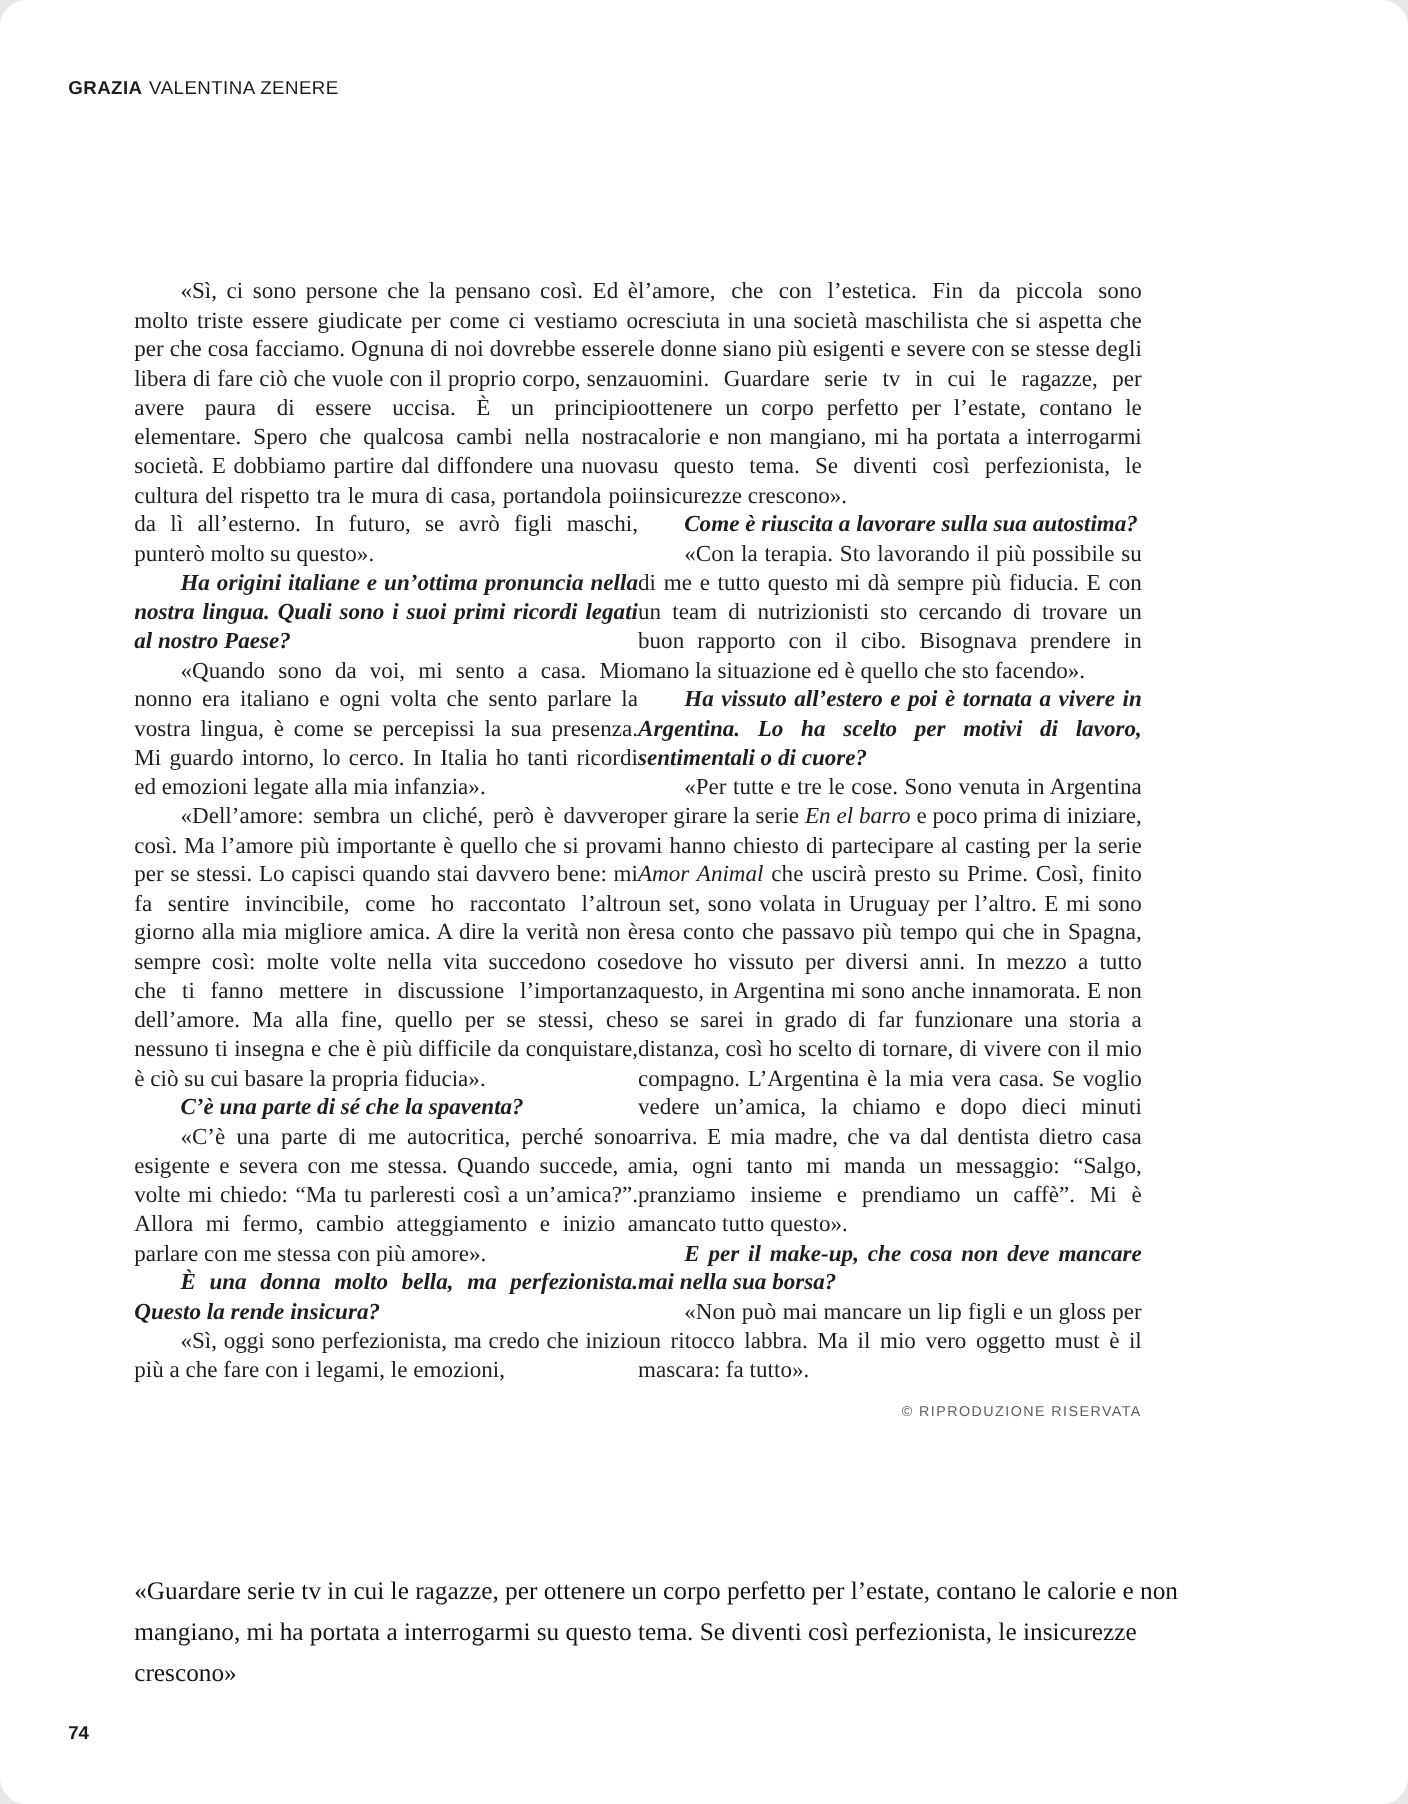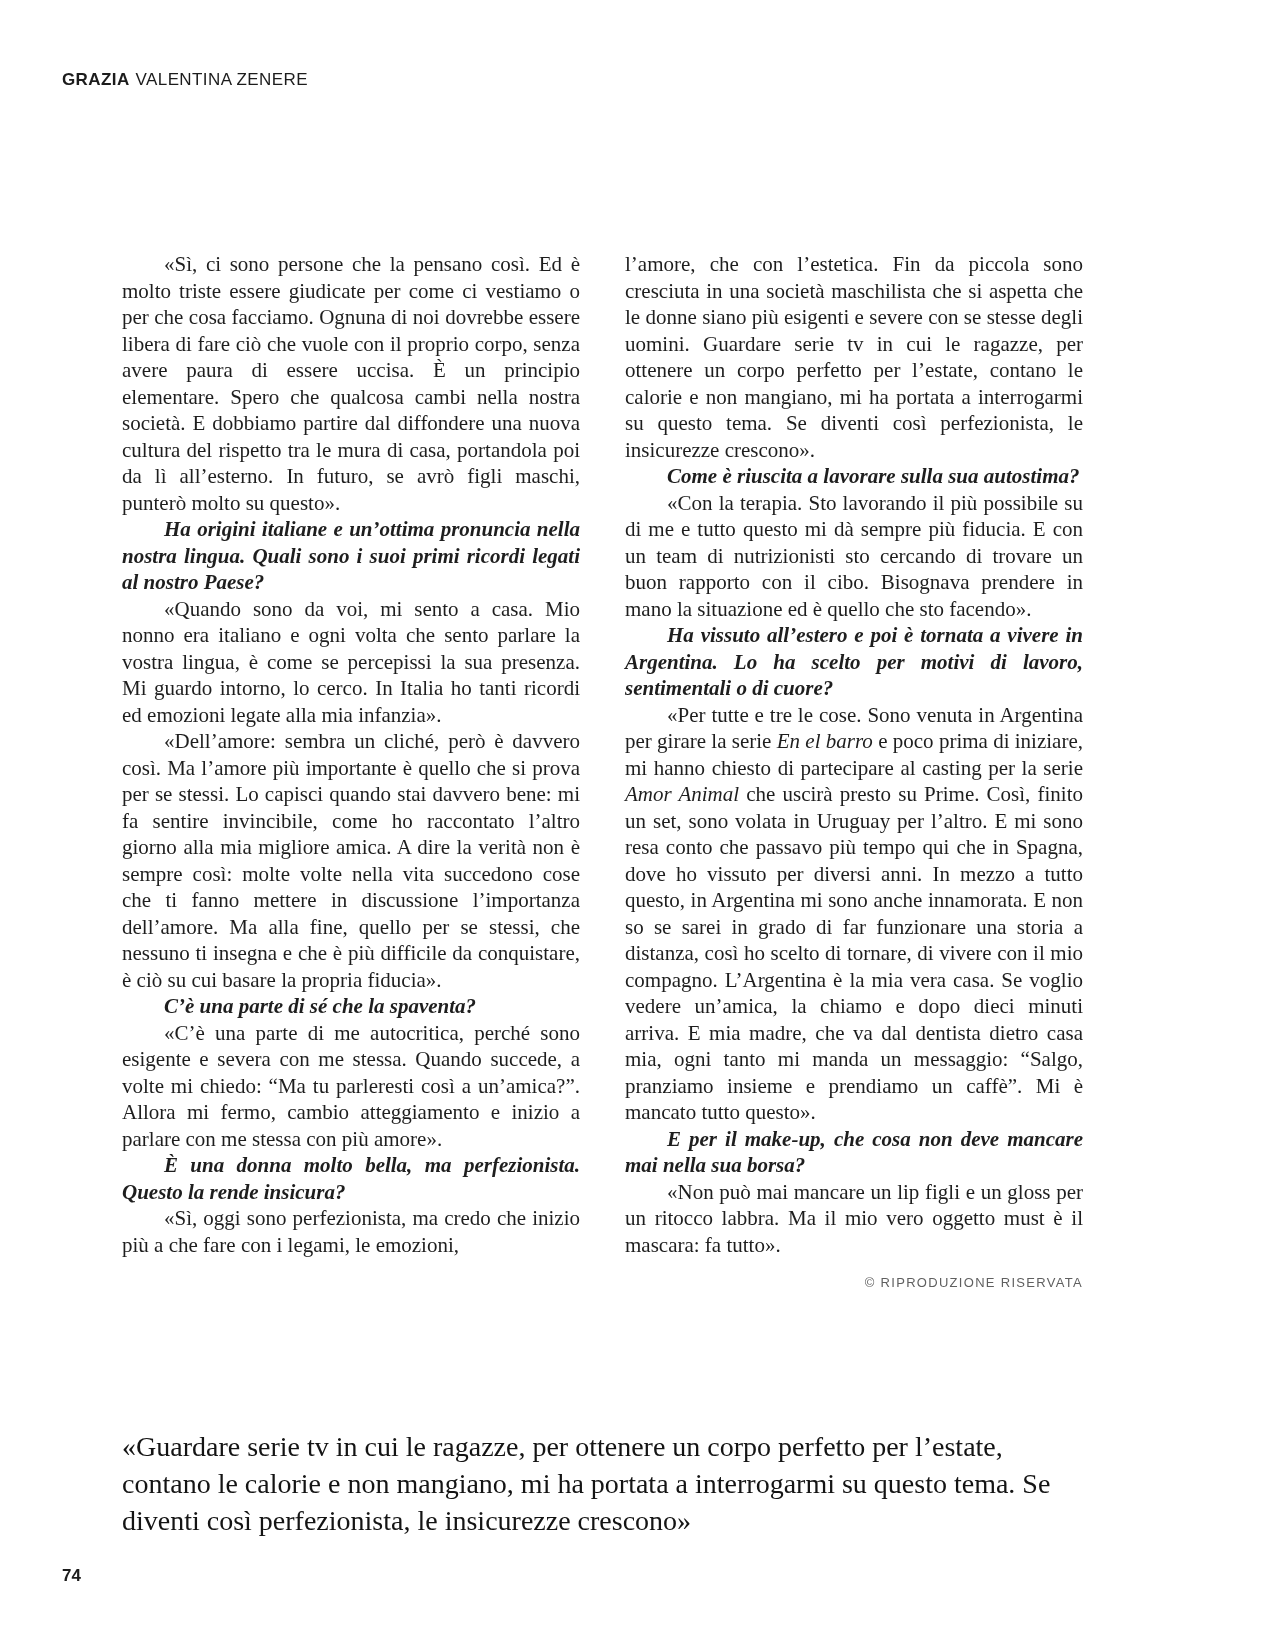--- a/index.html
+++ b/index.html
@@ -3,33 +3,34 @@
 <meta charset="utf-8">
 <style>
   html,body{margin:0;padding:0;background:#e8e8e8;}
   .page{
     position:relative;
     width:1280px;height:1640px;
     background:#ffffff;
     overflow:hidden;
     font-family:"Liberation Serif", serif;
     color:#1e1e1e;
+    border-radius:24px;
   }
   .header{
     position:absolute;left:62px;top:70px;
     font-family:"Liberation Sans", sans-serif;
     font-size:17px;letter-spacing:.4px;color:#1c1c1c;
     white-space:nowrap;
   }
   .header .brand{font-weight:700;}
   .header .subject{font-weight:400;margin-left:6px;}
   .columns{
     position:absolute;left:122px;top:251px;
     width:962px;
-    display:flex;gap:45px;
+    display:flex;
   }
   .col{width:458px;}
   .para{
     margin:0;
     font-size:21px;line-height:26.5px;
     text-align:justify;
     text-indent:42px;
   }
   .para.q{font-weight:700;font-style:italic;}
   .para.cont{text-indent:0;}
@@ -37,21 +38,21 @@
   .credit{
     margin-top:12px;
     font-family:"Liberation Sans", sans-serif;
     font-size:13px;letter-spacing:1.3px;
     color:#5f5f5f;text-align:right;
     text-indent:0;
   }
   .pull-quote{
     position:absolute;left:122px;top:1428px;
     width:958px;
-    font-size:28px;line-height:37px;
+    font-size:23px;line-height:37px;
     color:#141414;
     text-align:left;
   }
   .page-number{
     position:absolute;left:62px;top:1566px;
     font-family:"Liberation Sans", sans-serif;
     font-weight:700;font-size:17px;color:#1c1c1c;
   }
 </style>
 </head>

